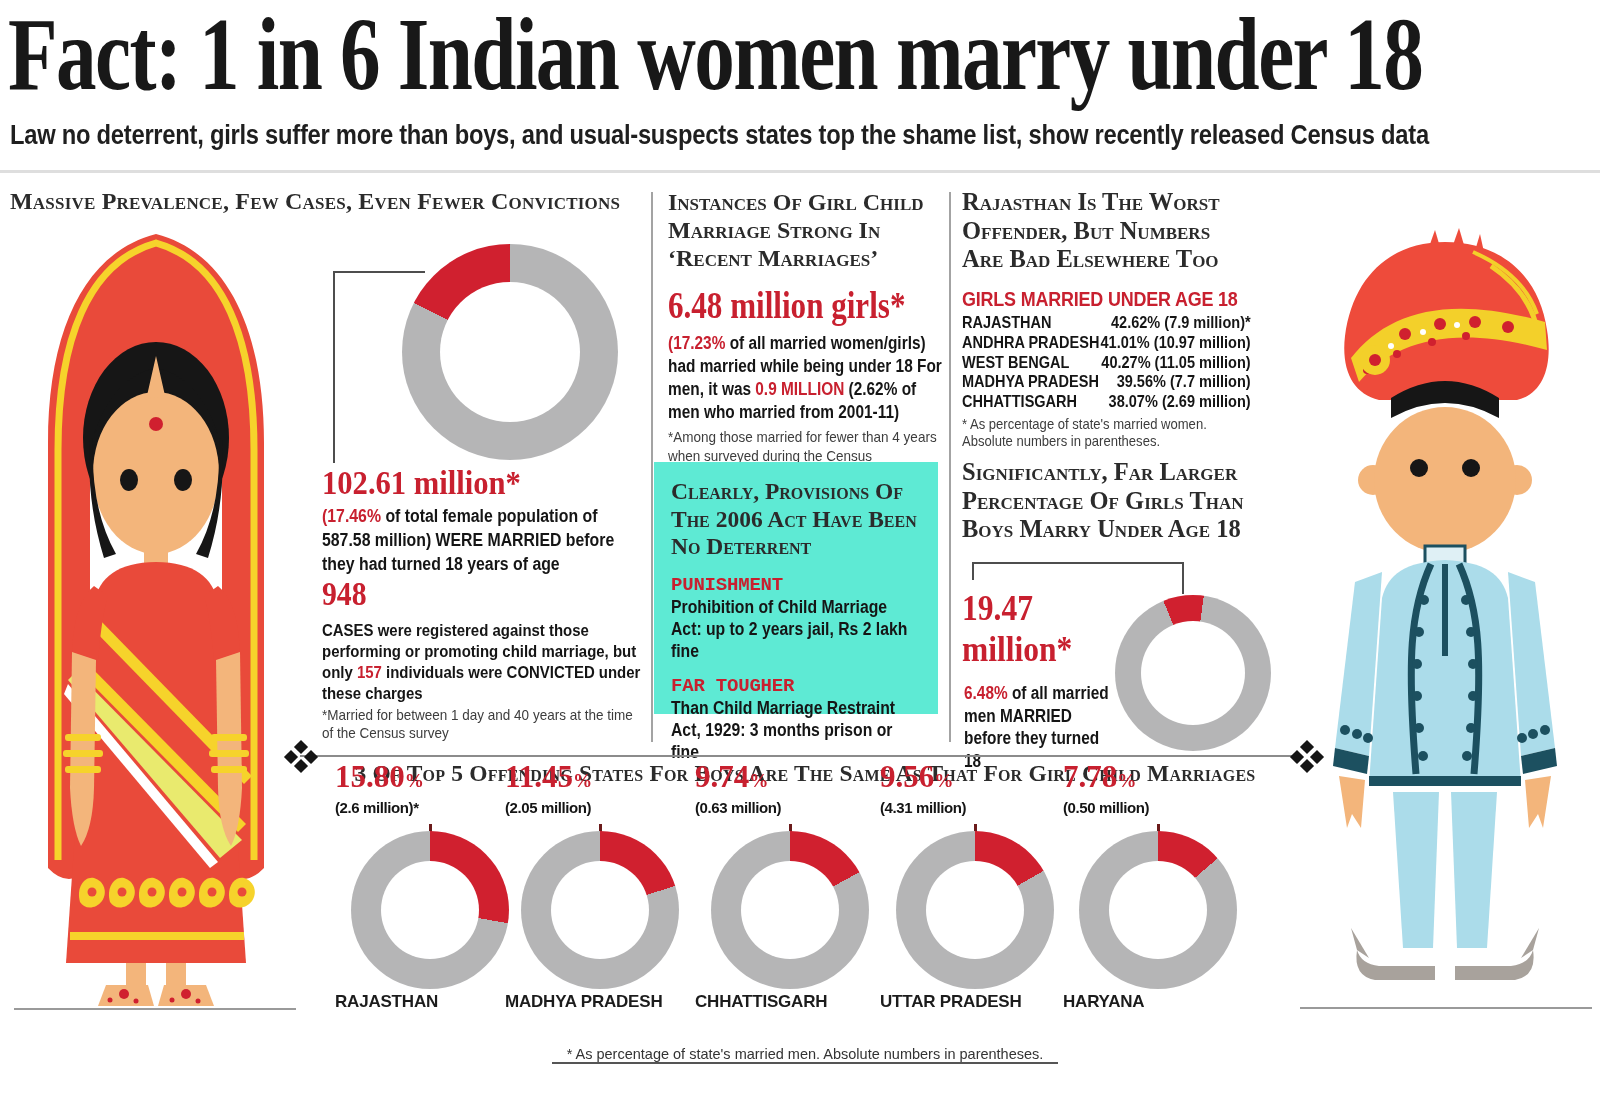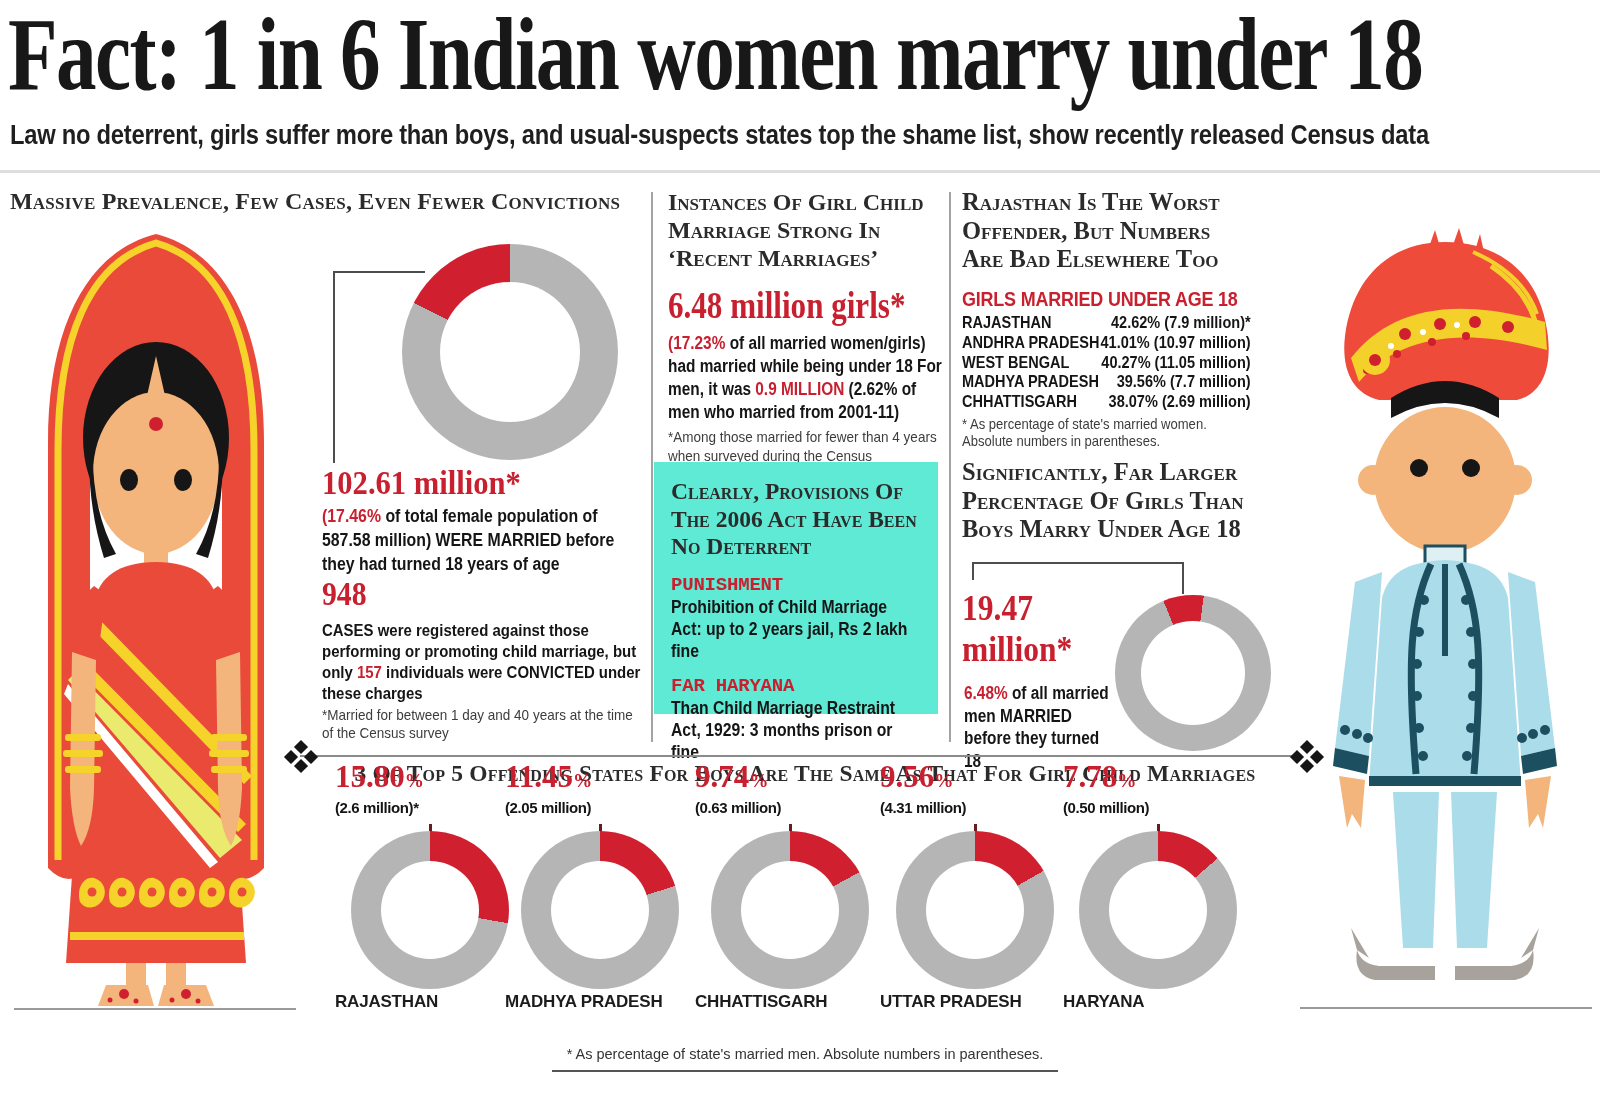--- a/index.html
+++ b/index.html
@@ -79,21 +79,21 @@
   .note4{left:964px;top:682px;width:172px;font-size:17.5px;line-height:22.5px;}
 
   
   .bgrp{position:absolute;top:760px;width:190px;height:262px;text-align:left;}
   .bpct{font-family:"Liberation Serif",serif;font-weight:700;font-size:31px;color:#c8202f;line-height:34px;}
   .babs{font-weight:700;font-size:15px;margin-top:1px;color:#151515;letter-spacing:-.4px;}
   .btick{position:absolute;left:50%;top:64px;width:3px;height:30px;margin-left:-1px;background:#6b1b1b;}
   .bdonut{left:50%;top:71px;width:158px;height:158px;margin-left:-79px;--ring:30px;}
   .bstate{position:absolute;left:0;top:232px;width:190px;font-weight:700;font-size:17px;letter-spacing:-.2px;}
   .foot4{left:552px;top:1046px;width:506px;text-align:center;font-size:14.5px;color:#333;
-         border-bottom:2px solid #555;padding-bottom:8px;font-weight:400;}
+         border-bottom:2px solid #555;font-weight:400;}
 
   
   .orn{position:absolute;width:30px;height:30px;}
   .orn i{position:absolute;width:10px;height:10px;background:#151515;transform:rotate(45deg);}
   .orn i:nth-child(1){left:10px;top:0;}
   .orn i:nth-child(2){left:10px;top:19px;}
   .orn i:nth-child(3){left:0;top:9.5px;}
   .orn i:nth-child(4){left:20px;top:9.5px;}
   .orn-l{left:286px;top:742px;}
   .orn-r{left:1292px;top:742px;}
@@ -133,21 +133,21 @@
   <div class="abs foot foot1">*Married for between 1 day and 40 years at the time of the Census survey</div>
 
   <div class="abs bignum n2">6.48 million girls*</div>
   <div class="abs body-txt note3 rich"><span class="seg-red">(17.23%</span><span> of all married women/girls) had married while being under 18 For men, it was </span><span class="seg-red">0.9 MILLION</span><span> (2.62% of men who married from 2001-11)</span></div>
   <div class="abs foot foot2">*Among those married for fewer than 4 years when surveyed during the Census</div>
 
   <div class="abs graybox">
     <div class="sec-head2">Clearly, Provisions Of The 2006 Act Have Been No Deterrent</div>
     <div class="lawlabel">PUNISHMENT</div>
     <div class="lawtext">Prohibition of Child Marriage Act: up to 2 years jail, Rs 2 lakh fine</div>
-    <div class="lawlabel">FAR HARYANA</div>
+    <div class="lawlabel">FAR TOUGHER</div>
     <div class="lawtext">Than Child Marriage Restraint Act, 1929: 3 months prison or fine</div>
   </div>
 
   <div class="abs subhead-red">GIRLS MARRIED UNDER AGE 18</div>
   <div class="abs state-table">
     <div class="state-row">
       <span>RAJASTHAN</span>
       <span>42.62% (7.9 million)*</span>
     </div>
     <div class="state-row">

